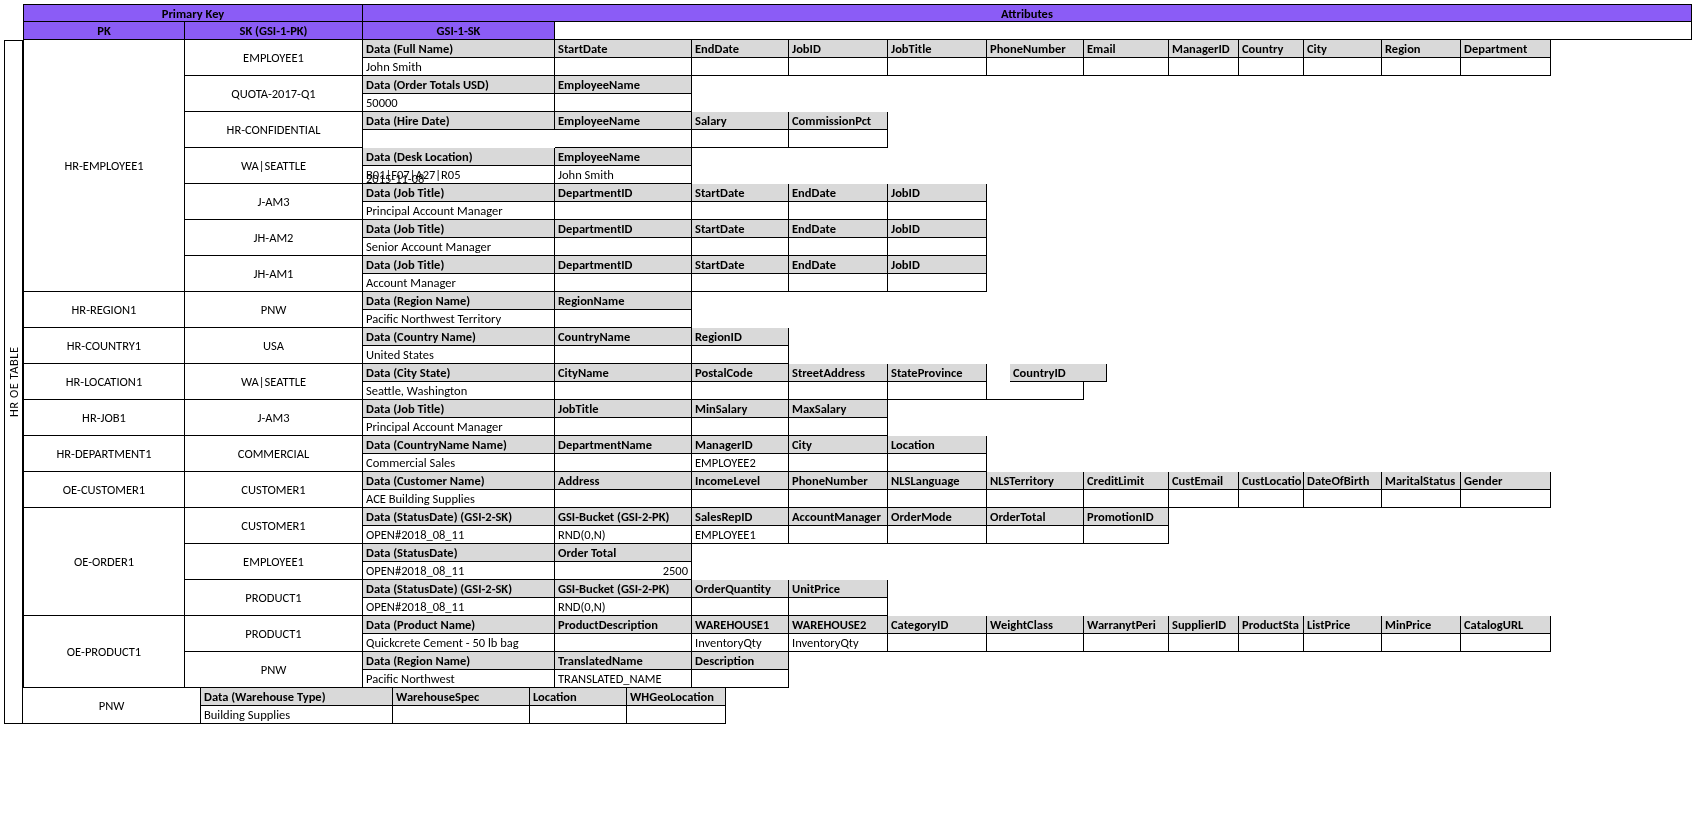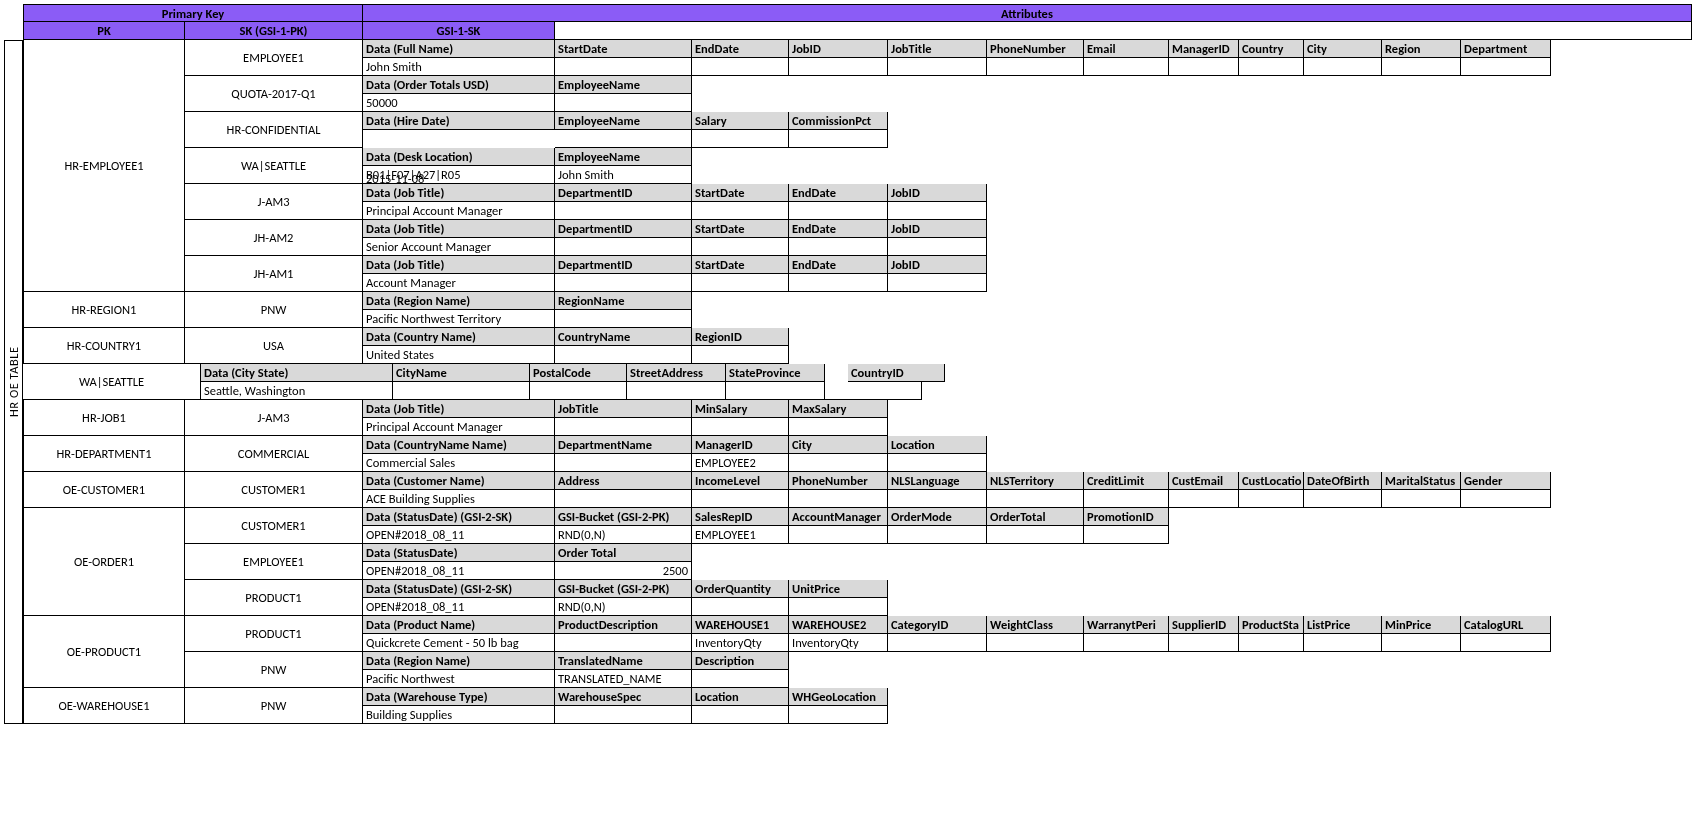--- a/index.html
+++ b/index.html
@@ -240,20 +240,21 @@
               <div class="cell hdr" style="width: 97px;">RegionID</div>
             </div>
             <div class="attr-row">
               <div class="cell" style="width: 192px;">United States</div>
               <div class="cell" style="width: 137px;"></div>
               <div class="cell" style="width: 97px;"></div>
             </div>
           </div>
         </div>
         <div class="row-outer">
+          <div class="pk-cell cell left-border" style="width: 162px; height: 36px;">HR-LOCATION1</div>
           <div style="display: flex; flex-direction: column;">
             <div class="sk-cell cell" style="width: 178px; height: 36px;">WA|SEATTLE</div>
           </div>
           <div class="attr-area">
             <div class="attr-row">
               <div class="cell hdr" style="width: 192px;">Data (City State)</div>
               <div class="cell hdr" style="width: 137px;">CityName</div>
               <div class="cell hdr" style="width: 97px;">PostalCode</div>
               <div class="cell hdr" style="width: 99px;">StreetAddress</div>
               <div class="cell hdr" style="width: 99px;">StateProvince</div>
@@ -436,21 +437,20 @@
               <div class="cell hdr" style="width: 97px;">Description</div>
             </div>
             <div class="attr-row">
               <div class="cell" style="width: 192px;">Pacific Northwest</div>
               <div class="cell" style="width: 137px;">TRANSLATED_NAME</div>
               <div class="cell" style="width: 97px;"></div>
             </div>
           </div>
         </div>
         <div class="row-outer">
-          <div class="pk-cell cell left-border" style="width: 162px; height: 36px;">OE-WAREHOUSE1</div>
           <div style="display: flex; flex-direction: column;">
             <div class="sk-cell cell" style="width: 178px; height: 36px;">PNW</div>
           </div>
           <div class="attr-area">
             <div class="attr-row">
               <div class="cell hdr" style="width: 192px;">Data (Warehouse Type)</div>
               <div class="cell hdr" style="width: 137px;">WarehouseSpec</div>
               <div class="cell hdr" style="width: 97px;">Location</div>
               <div class="cell hdr" style="width: 99px;">WHGeoLocation</div>
             </div>

